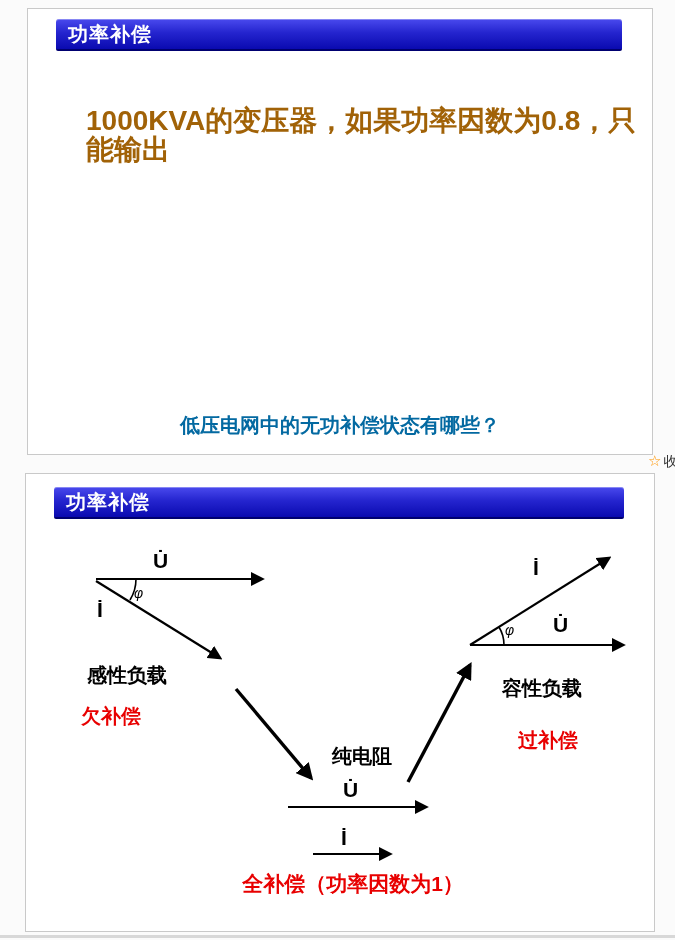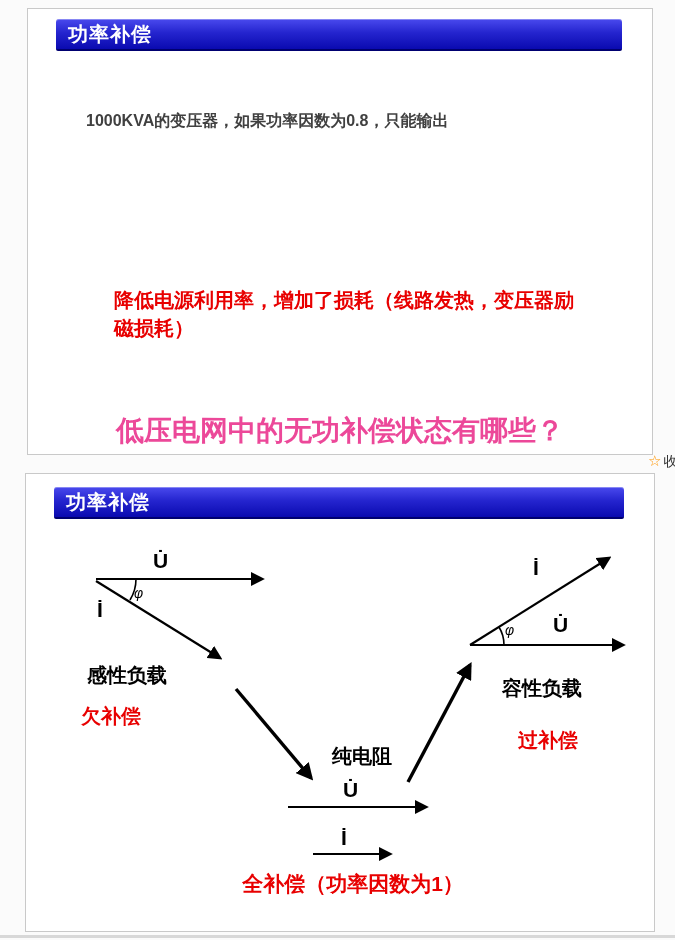--- a/index.html
+++ b/index.html
@@ -26,29 +26,29 @@
   }
   .slide1 .slide-header { top:10px; }
   .slide2 .slide-header { top:13px; }
   .slide-title {
     display:block; color:#ffffff; font-weight:bold;
     font-size:20px; line-height:30px; padding-left:12px;
     letter-spacing:1px;
   }
   .body-text {
     position:absolute; left:58px; top:97px;
-    font-size:16px; font-weight:bold; color:#404040; line-height:29px;
+    font-size:28px; font-weight:bold; color:#a16207; line-height:29px;
   }
   .warning-text {
     position:absolute; left:86px; top:277px; width:468px;
     font-size:20px; font-weight:bold; color:#e80000; line-height:28px;
   }
   .question-text {
     position:absolute; left:0; right:0; top:403px; text-align:center;
-    font-size:28px; font-weight:bold; color:#ec4899;font-family:Liberation Serif, serif;
+    font-size:20px; font-weight:bold; color:#0369a1;font-family:Liberation Serif, serif;
   }
   .favorite {
     position:absolute; left:648px; top:452px;
     font-size:14px; white-space:nowrap; cursor:pointer; color:#333;
   }
   .favorite .star { color:#ff9500; margin-right:2px; font-size:15px; }
   .diagram { position:absolute; left:0; top:47px; }
   .vec      { stroke:#000; stroke-width:2.2; }
   .vec-big  { stroke:#000; stroke-width:3.4; }
   .arc      { stroke:#000; stroke-width:1.6; fill:none; }
@@ -65,21 +65,20 @@
 </head>
 <body>
 
 <div class="slide slide1">
   <div class="slide-header">
     <span class="slide-title">功率补偿</span>
   </div>
   <div class="body-text">
     <div>1000KVA的变压器，如果功率因数为0.8，只能输出</div>
   </div>
-  <div class="warning-text">降低电源利用率，增加了损耗（线路发热，变压器励磁损耗）</div>
   <div class="question-text">低压电网中的无功补偿状态有哪些？</div>
 </div>
 
 <div class="favorite">
   <span class="star">☆</span><span>收</span>
 </div>
 
 <div class="slide slide2">
   <div class="slide-header">
     <span class="slide-title">功率补偿</span>

